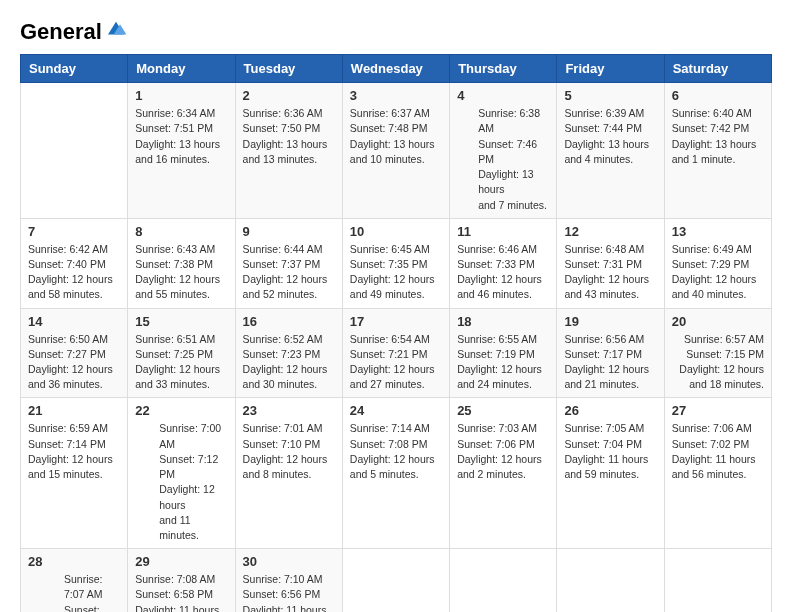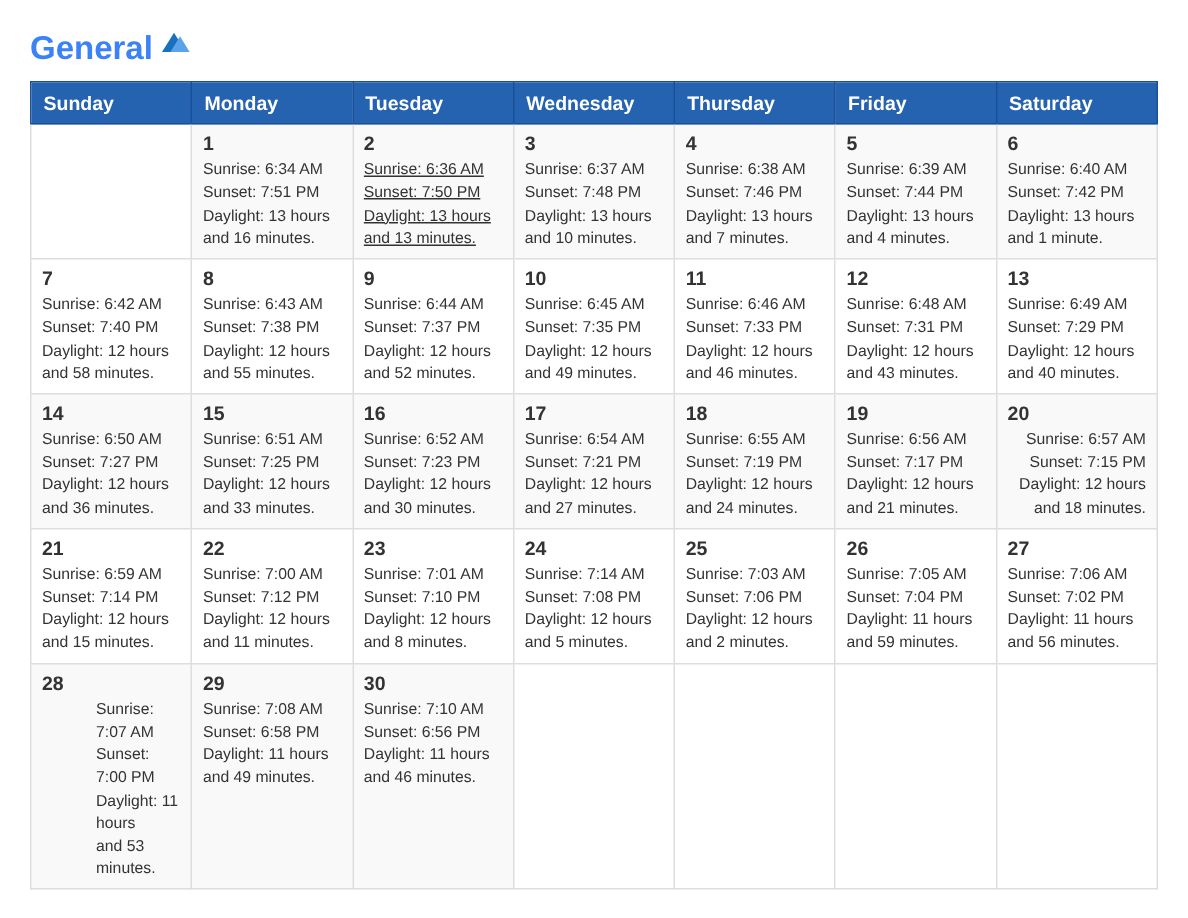--- a/index.html
+++ b/index.html
@@ -20,21 +20,21 @@
       display: flex;
       align-items: center;
     }
     .logo-text {
       font-size: 22px;
       font-weight: bold;
       color: #333;
       line-height: 1.1;
     }
     .logo-text span {
-      color: #3b82f6;
+      color: #000000;
     }
     .logo-icon {
       width: 24px;
       height: 20px;
       margin-left: 2px;
       margin-top: -8px;
     }
     .title-block {
       text-align: right;
     }
@@ -126,35 +126,35 @@
         <td class="empty"></td>
         <td>
           <span class="day-num">1</span>
           <div class="day-info" style="white-space: pre-line;">Sunrise: 6:34 AM
 Sunset: 7:51 PM
 Daylight: 13 hours
 and 16 minutes.</div>
         </td>
         <td>
           <span class="day-num">2</span>
-          <div class="day-info" style="white-space: pre-line; text-decoration: underline;">Sunrise: 6:36 AM
+          <div class="day-info" style="white-space: pre-line;">Sunrise: 6:36 AM
 Sunset: 7:50 PM
 Daylight: 13 hours
 and 13 minutes.</div>
         </td>
         <td>
           <span class="day-num">3</span>
           <div class="day-info" style="white-space: pre-line;">Sunrise: 6:37 AM
 Sunset: 7:48 PM
 Daylight: 13 hours
 and 10 minutes.</div>
         </td>
         <td>
           <span class="day-num">4</span>
-          <div class="day-info" style="white-space: pre-line;">Sunrise: 6:38 AM
+          <div class="day-info" style="white-space: pre-line; margin-left: 21px;">Sunrise: 6:38 AM
 Sunset: 7:46 PM
 Daylight: 13 hours
 and 7 minutes.</div>
         </td>
         <td>
           <span class="day-num">5</span>
           <div class="day-info" style="white-space: pre-line;">Sunrise: 6:39 AM
 Sunset: 7:44 PM
 Daylight: 13 hours
 and 4 minutes.</div>
@@ -272,21 +272,21 @@
       <tr>
         <td>
           <span class="day-num">21</span>
           <div class="day-info" style="white-space: pre-line;">Sunrise: 6:59 AM
 Sunset: 7:14 PM
 Daylight: 12 hours
 and 15 minutes.</div>
         </td>
         <td>
           <span class="day-num">22</span>
-          <div class="day-info" style="white-space: pre-line;">Sunrise: 7:00 AM
+          <div class="day-info" style="white-space: pre-line; margin-left: 24px;">Sunrise: 7:00 AM
 Sunset: 7:12 PM
 Daylight: 12 hours
 and 11 minutes.</div>
         </td>
         <td>
           <span class="day-num">23</span>
           <div class="day-info" style="white-space: pre-line;">Sunrise: 7:01 AM
 Sunset: 7:10 PM
 Daylight: 12 hours
 and 8 minutes.</div>

